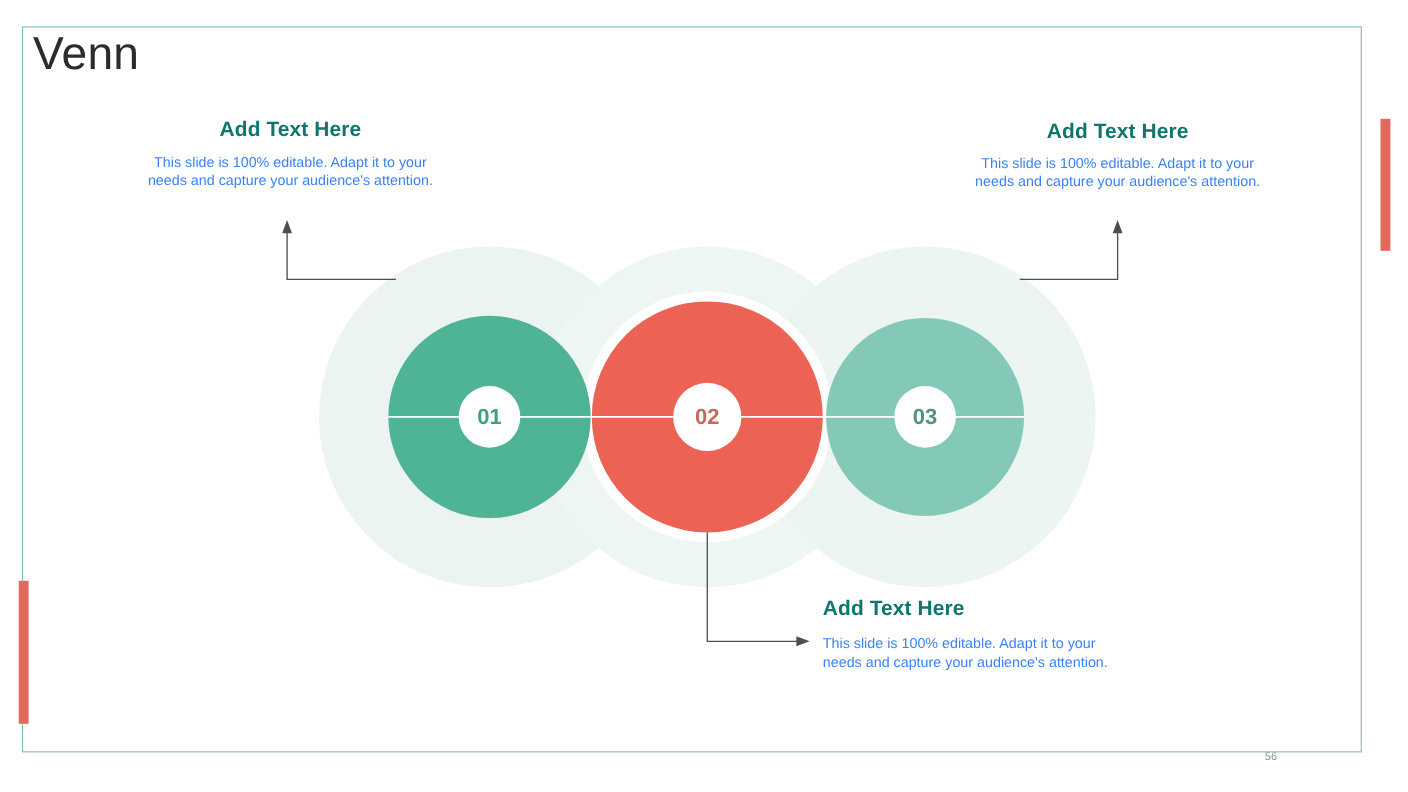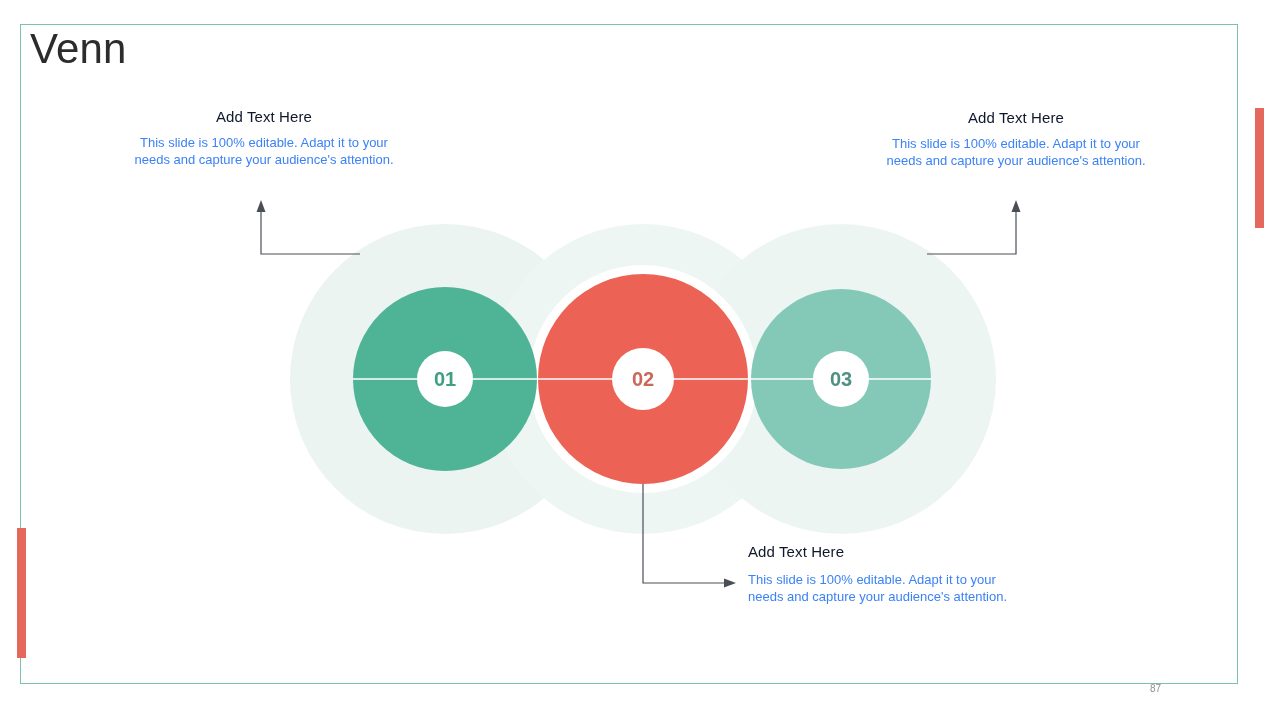--- a/index.html
+++ b/index.html
@@ -28,21 +28,21 @@
     line-height:1.1;white-space:nowrap;
   }
 
   
   .venn{position:absolute;left:0;top:0;width:1280px;height:720px;}
   svg.venn-svg{position:absolute;left:0;top:0;}
 
   
   .txt-block{position:absolute;}
   .txt-head{
-    font-size:15px;font-weight:normal;color:#0f172a;
+    font-size:19px;font-weight:bold;color:#0f766e;
     letter-spacing:0.1px;margin:0 0 9px 0;line-height:1.2;
   }
   .txt-body{
     font-size:13px;color:#3b82f6;line-height:1.28;margin:0;
   }
   .block-left{left:128px;top:108px;width:272px;text-align:center;}
   .block-right{left:880px;top:109px;width:272px;text-align:center;}
   .block-bottom{left:748px;top:543px;width:262px;text-align:left;}
   .block-bottom .txt-head{margin-bottom:10px;}
   .block-bottom .txt-body{line-height:1.33;}
@@ -117,15 +117,15 @@
   <div class="txt-block block-right">
     <p class="txt-head">Add Text Here</p>
     <p class="txt-body">This slide is 100% editable. Adapt it to your needs and capture your audience's attention.</p>
   </div>
 
   <div class="txt-block block-bottom">
     <p class="txt-head">Add Text Here</p>
     <p class="txt-body">This slide is 100% editable. Adapt it to your needs and capture your audience's attention.</p>
   </div>
 
-  <div class="page-num">87</div>
+  <div class="page-num">56</div>
 
 </div>
 
 </body></html>

